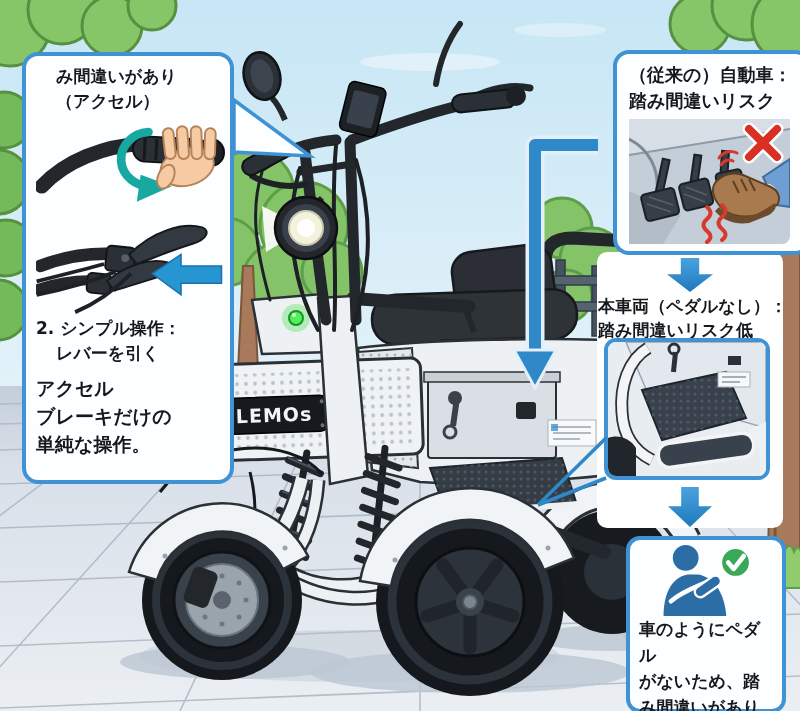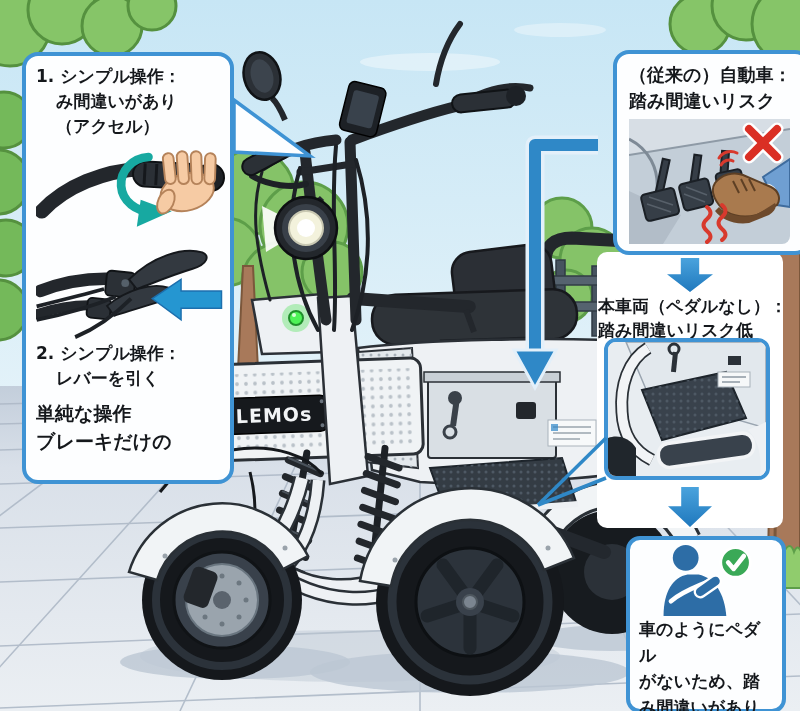--- a/index.html
+++ b/index.html
@@ -319,21 +319,20 @@
     </g>
   </svg>
 
   <div class="backdrop" style="left:597px;top:252px;width:186px;height:276px;"></div>
 
   <svg class="abs" style="left:230px;top:92px" width="86" height="70" viewBox="0 0 86 70">
     <polygon points="4,8 4,60 80,64" fill="#fdfeff" stroke="#3f93d4" stroke-width="3.5"></polygon>
   </svg>
 
   <div class="callout" style="left:22px;top:52px;width:212px;height:432px;padding:8px 10px;">
-    <div class="jp step-text">1. シンプル操作：</div>
     <div class="jp step-text indent">み間違いがあり</div>
     <div class="jp step-text indent">（アクセル）</div>
 
     <svg width="190" height="96" viewBox="0 0 196 98" style="margin-top:2px">
       <path d="M6,72 C30,46 70,30 110,28" stroke="#23272c" stroke-width="15" fill="none" stroke-linecap="round"></path>
       <g transform="rotate(3 140 36)">
         <rect x="100" y="22" width="78" height="26" rx="13" fill="#2b3036" stroke="#0f1215" stroke-width="2"></rect>
         <line x1="112" y1="24" x2="112" y2="46" stroke="#15181c" stroke-width="3"></line>
         <line x1="124" y1="24" x2="124" y2="46" stroke="#15181c" stroke-width="3"></line>
         <circle cx="180" cy="35" r="14" fill="#1d2126" stroke="#0c0e10" stroke-width="2"></circle>
@@ -366,22 +365,23 @@
         <path d="M0,72 C24,66 48,60 70,54"></path>
         <path d="M0,86 C30,80 58,72 82,62"></path>
         <path d="M40,104 C64,94 84,78 98,64"></path>
       </g>
       <polygon points="120,64 150,44 150,56 192,56 192,74 150,74 150,86" fill="#2596d1" stroke="#1c6fae" stroke-width="1.5"></polygon>
     </svg>
 
     <div class="jp step-text">2. シンプル操作：</div>
     <div class="jp step-text indent">レバーを引く</div>
     <div style="height:8px"></div>
-    <div class="jp summary-text">単純な操作</div>
+    <div class="jp summary-text">アクセル</div>
     <div class="jp summary-text">ブレーキだけの</div>
+    <div class="jp summary-text">単純な操作。</div>
   </div>
 
   <div class="callout" style="left:594px;top:50px;width:198px;height:205px;padding:8px 12px;margin-left:19px;">
     <div class="jp car-title">（従来の）自動車：</div>
     <div class="jp car-title">踏み間違いリスク</div>
     <svg width="161" height="125" viewBox="0 0 161 125" style="margin-top:5px">
       <rect x="0" y="0" width="161" height="125" rx="8" fill="#c3ced8"></rect>
       <polygon points="0,0 161,0 161,10 0,36" fill="#d7dee5"></polygon>
       <line x1="0" y1="36" x2="161" y2="10" stroke="#8e9aa6" stroke-width="2"></line>
       <path d="M0,20 C20,30 30,50 28,72" stroke="#7e8a96" stroke-width="3" fill="none"></path>

